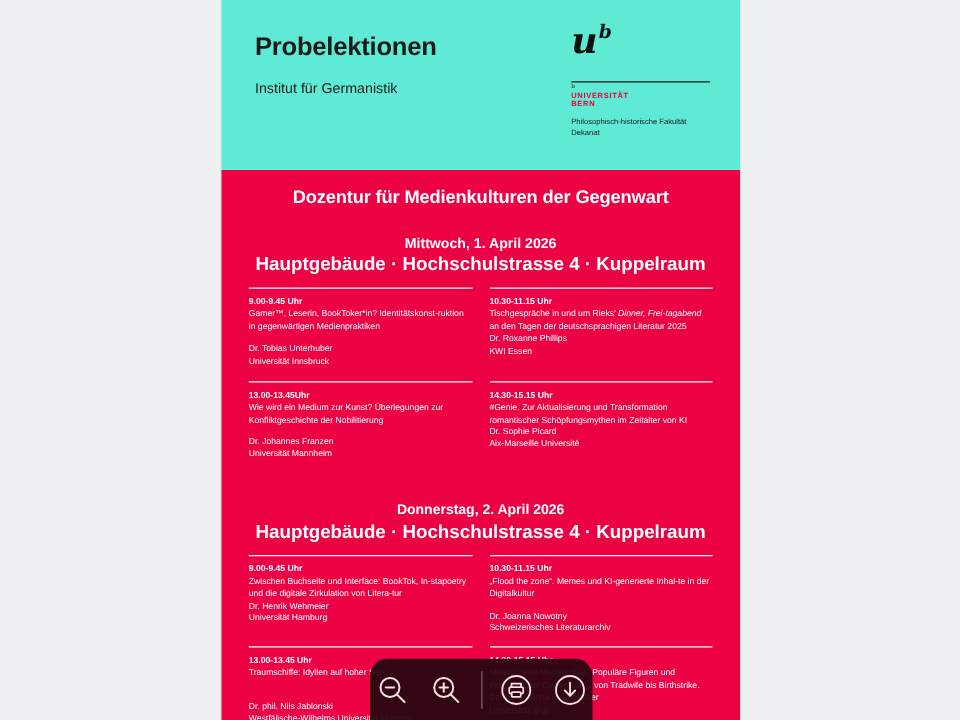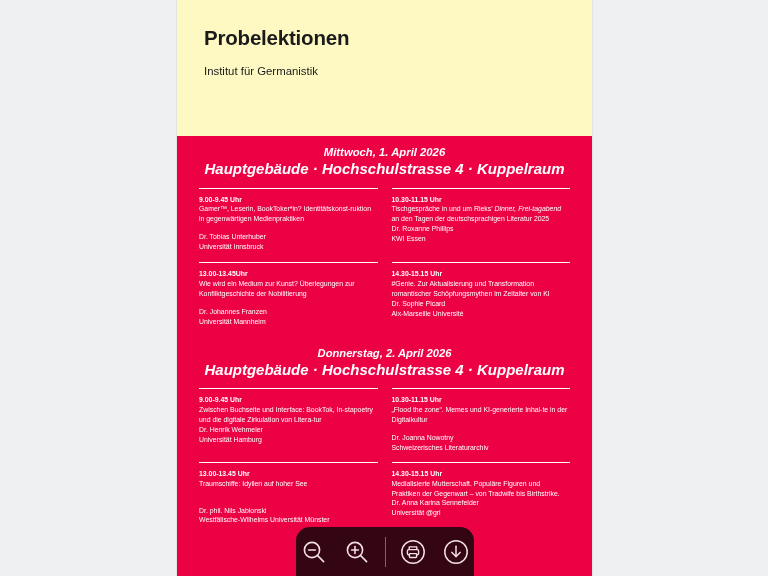--- a/index.html
+++ b/index.html
@@ -24,21 +24,21 @@
     height: 576px;
     background: #ffffff;
     box-shadow: 0 0 0 1px rgba(0,0,0,0.05);
     overflow: hidden;
   }
 
   
   #doc-header {
     position: relative;
     height: 136px;
-    background: #fef9c3;
+    background: #5eead4;
     box-sizing: border-box;
     padding: 26px 24px 17px 26px;
   }
   #title-block { position: absolute; left: 27px; top: 28px; }
   .doc-title {
     font-size: 20.5px;
     font-weight: 700;
     color: #1b1b1b;
     letter-spacing: -0.2px;
     line-height: 1;
@@ -120,22 +120,21 @@
     text-align: center;
     font-size: 14.6px;
     font-weight: 700;
     letter-spacing: -0.1px;
     margin: 0;
     padding-top: 15px;
     line-height: 1;
   }
   .day-head {
     text-align: center;
-    margin-top: 9px;
-    font-style: italic;
+    margin-top: 22px;
   }
   .day-head .day-date {
     font-size: 11.3px;
     font-weight: 700;
     line-height: 1.28;
     display: block;
   }
   .day-head .day-place {
     font-size: 15px;
     font-weight: 700;
@@ -221,24 +220,38 @@
 
 <div id="sheet">
 
   <div id="doc-header">
 
     <div id="title-block">
       <div class="doc-title">Probelektionen</div>
       <div class="doc-subtitle">Institut für Germanistik</div>
     </div>
 
+    <div id="logo-block">
+      <div class="logo-ub"><span>u</span><span class="sup">b</span></div>
+      <div class="logo-rule"></div>
+      <div class="logo-tiny-b">b</div>
+      <div class="logo-uni">
+        <div>UNIVERSITÄT</div>
+        <div>BERN</div>
+      </div>
+      <div class="logo-fak">
+        <div>Philosophisch-historische Fakultät</div>
+        <div>Dekanat</div>
+      </div>
+    </div>
   </div>
 
   <div id="red-body">
 
+    <div class="prog-title">Dozentur für Medienkulturen der Gegenwart</div>
 
     <div class="day-head">
       <span class="day-date">Mittwoch, 1. April 2026</span>
       <span class="day-place">Hauptgebäude · Hochschulstrasse 4 · Kuppelraum</span>
     </div>
     <div class="day-spacer"></div>
 
     <div class="row">
       <div class="col">
         <div class="sess-time">9.00-9.45 Uhr</div>

